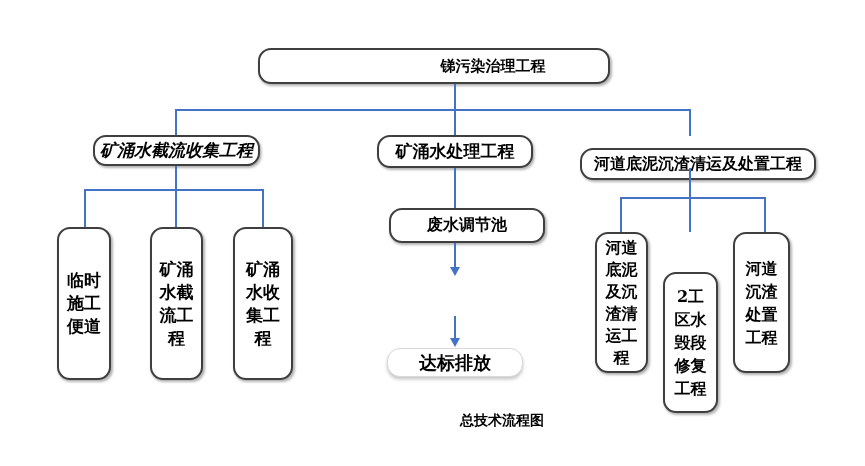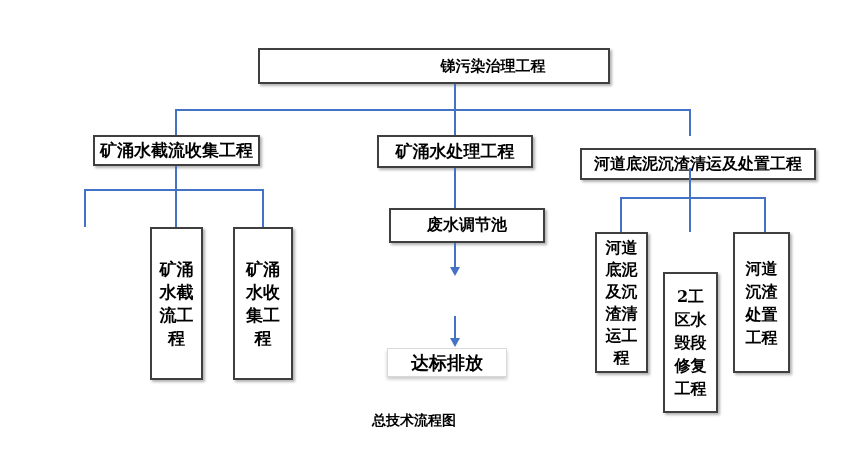--- a/index.html
+++ b/index.html
@@ -9,21 +9,21 @@
     background:#ffffff;
     font-family:"DejaVu Serif","Liberation Serif",serif;
     color:#000;
     overflow:hidden;
   }
   .box{
     position:absolute;
     box-sizing:border-box;
     background:#ffffff;
     border:2px solid #3f3f3f;
-    border-radius:0;
+    border-radius:13px;
     display:flex;
     align-items:center;
     justify-content:center;
     font-weight:bold;
     text-align:center;
     box-shadow:1.5px 2px 2.5px rgba(0,0,0,0.30);
   }
   .soft{
     border:1px solid #d9d9d9;
     box-shadow:0 2.5px 3.5px rgba(0,0,0,0.22);
@@ -38,56 +38,61 @@
   .vline,.hline{position:absolute;background:#4472C4;}
   .arrowhead{
     position:absolute;
     width:0;height:0;
     border-left:5px solid transparent;
     border-right:5px solid transparent;
     border-top:9px solid #4472C4;
   }
   #caption{
     position:absolute;
-    left:372px;top:412px;width:190px;
-    text-align:left;
+    left:354px;top:412px;width:190px;
+    text-align:right;
     font-size:14px;
     font-weight:bold;
   }
 </style>
 </head>
 <body>
 
 <div id="canvas">
 
   <div class="box" style="left:258px;top:48px;width:352px;height:36px;font-size:15px;padding-left:118px;">
     <span>锑污染治理工程</span>
   </div>
 
   <div class="vline" style="left:454px;top:84px;width:2px;height:51px;"></div>
   <div class="hline" style="left:175px;top:109px;width:516px;height:2px;"></div>
   <div class="vline" style="left:175px;top:109px;width:2px;height:26px;"></div>
   <div class="vline" style="left:689px;top:109px;width:2px;height:27px;"></div>
 
-  <div class="box hdr" style="left:93px;top:135px;width:167px;height:31px;">
+  <div class="box hdr" style="left:93px;top:135px;width:167px;height:31px;font-style:italic;">
     <span>矿涌水截流收集工程</span>
   </div>
   <div class="box hdr" style="left:377px;top:135px;width:156px;height:33px;">
     <span>矿涌水处理工程</span>
   </div>
   <div class="box hdr" style="left:580px;top:136px;width:236px;height:32px;font-size:16px;margin-top:12px;">
     <span>河道底泥沉渣清运及处置工程</span>
   </div>
 
   <div class="vline" style="left:175px;top:166px;width:2px;height:24px;"></div>
   <div class="hline" style="left:84px;top:189px;width:180px;height:2px;"></div>
   <div class="vline" style="left:84px;top:189px;width:2px;height:38px;"></div>
   <div class="vline" style="left:175px;top:189px;width:2px;height:38px;"></div>
   <div class="vline" style="left:262px;top:189px;width:2px;height:38px;"></div>
 
+  <div class="box leaf" style="left:57px;top:227px;width:54px;height:153px;">
+    <span>临时
+施工
+便道</span>
+  </div>
   <div class="box leaf" style="left:150px;top:227px;width:53px;height:153px;">
     <span>矿涌
 水截
 流工
 程</span>
   </div>
   <div class="box leaf" style="left:233px;top:227px;width:60px;height:153px;">
     <span>矿涌
 水收
 集工
@@ -100,21 +105,21 @@
     <span>废水调节池</span>
   </div>
 
   <div class="vline" style="left:454px;top:243px;width:2px;height:26px;"></div>
   <div class="arrowhead" style="left:450px;top:267px;"></div>
 
 
   <div class="vline" style="left:454px;top:316px;width:2px;height:24px;"></div>
   <div class="arrowhead" style="left:450px;top:338px;"></div>
 
-  <div class="box soft" style="left:387px;top:348px;width:120px;height:29px;font-size:18px;">
+  <div class="box soft" style="left:387px;top:348px;width:136px;height:29px;font-size:18px;">
     <span>达标排放</span>
   </div>
 
   <div class="vline" style="left:689px;top:168px;width:2px;height:30px;"></div>
   <div class="hline" style="left:620px;top:197px;width:146px;height:2px;"></div>
   <div class="vline" style="left:620px;top:197px;width:2px;height:35px;"></div>
   <div class="vline" style="left:689px;top:197px;width:2px;height:35px;"></div>
   <div class="vline" style="left:764px;top:197px;width:2px;height:35px;"></div>
 
   <div class="box leaf" style="left:595px;top:232px;width:53px;height:141px;line-height:22px;font-size:16px;">

